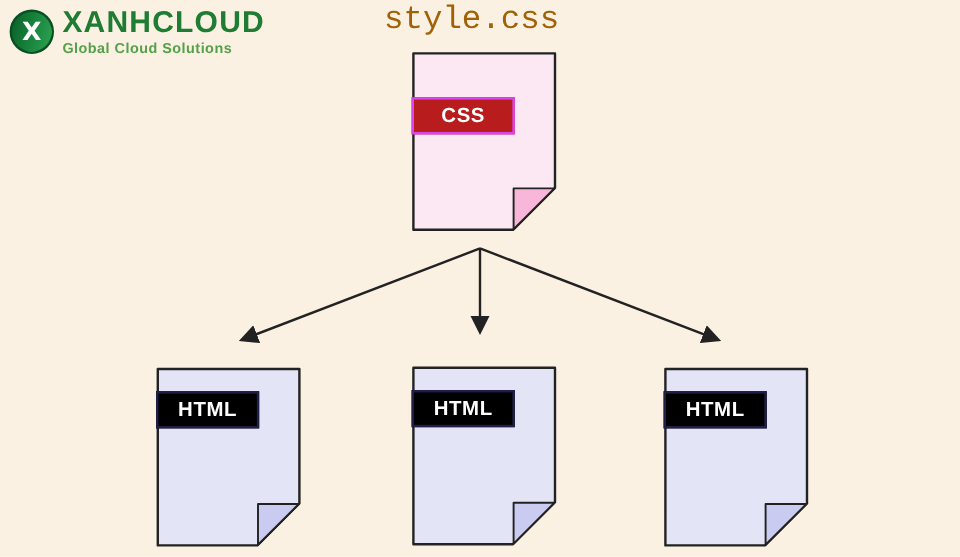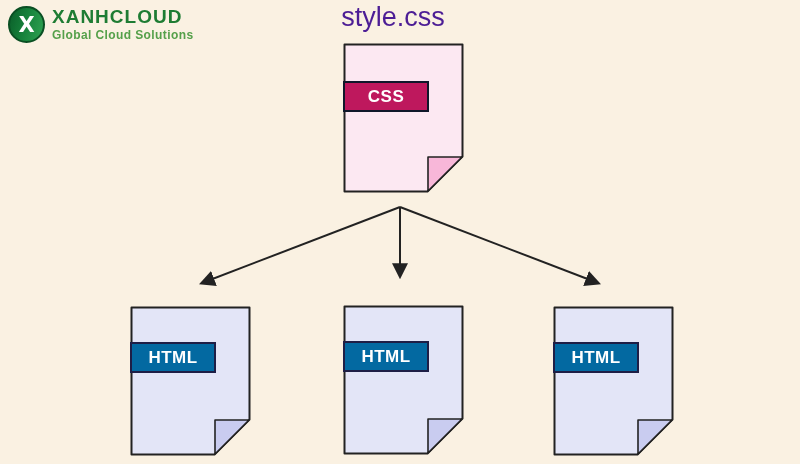--- a/index.html
+++ b/index.html
@@ -14,51 +14,51 @@
   .logo { position:absolute; top:6px; left:8px; display:flex; align-items:center; gap:7px; }
   .logo-mark {
     width:37px; height:37px; border-radius:50%;
     background:linear-gradient(105deg,#0b5f2a 0%, #15803a 45%, #2fa352 100%);
     border:2px solid #0a4f23; color:#ffffff;
     display:flex; align-items:center; justify-content:center;
     font-family:"DejaVu Sans", sans-serif; font-weight:bold; font-size:21px;
   }
   .logo-text { display:flex; flex-direction:column; line-height:1.05; }
   .brand {
-    color:#1e7c33; font-weight:bold; font-size:19px; letter-spacing:1px;
+    color:#1e7c33; font-weight:bold; font-size:25px; letter-spacing:1px;
   }
   .tagline {
     color:#55a04a; font-weight:bold; font-size:12px; letter-spacing:0.4px; margin-top:2px;
   }
 
   
   .title {
     position:absolute; top:2px; left:0; width:786px; text-align:center;
-    font-family:Liberation Sans, sans-serif;
-    font-size:27px; color:#4c1d95;
+    font-family:Liberation Mono, monospace;
+    font-size:27px; color:#a16207;
   }
 
   
   .arrows { position:absolute; top:0; left:0; width:800px; height:464px; pointer-events:none; }
 
   
   .doc { position:absolute; width:121px; height:150px; }
   .doc svg { position:absolute; top:0; left:0; width:121px; height:150px; overflow:visible; }
   .doc-css   { left:343px; top:43px; }
   .doc-html1 { left:130px; top:306px; }
   .doc-html2 { left:343px; top:305px; }
   .doc-html3 { left:553px; top:306px; }
 
   .label {
     position:absolute; left:0; width:86px; height:31px;
     display:flex; align-items:center; justify-content:center;
     color:#ffffff; font-weight:bold; font-size:17px; letter-spacing:0.5px;
   }
-  .label-css  { top:38px; background:#be185d; border:2px solid #0f172a; }
-  .label-html { top:36px; background:#0369a1; border:2px solid #1e1e46; }
+  .label-css  { top:38px; background:#b91c1c; border:2px solid #d946ef; }
+  .label-html { top:20px; background:#000000; border:2px solid #1e1e46; }
 </style>
 </head>
 <body>
 
 <div class="canvas">
 
   <div class="logo">
     <div class="logo-mark">
       <span>X</span>
     </div>

